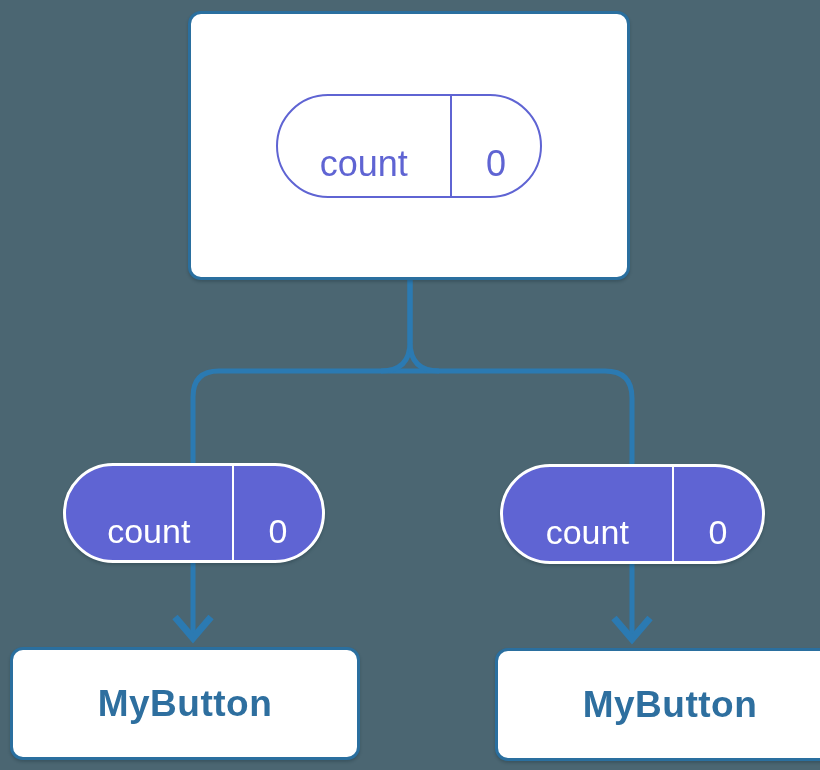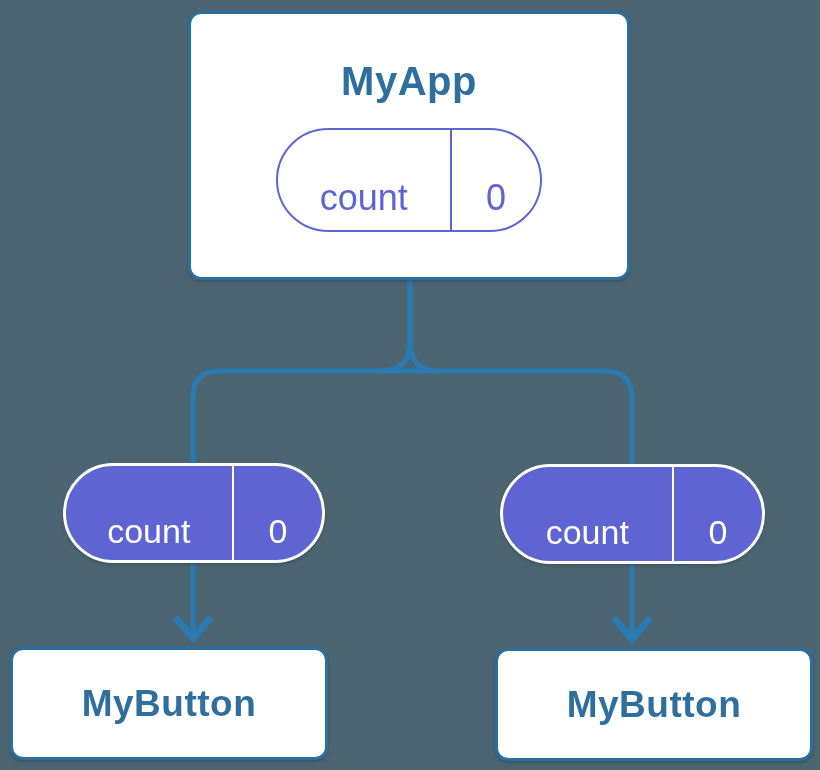--- a/index.html
+++ b/index.html
@@ -54,21 +54,21 @@
     height: 269px;
     gap: 24px;
   }
   .box-title {
     color: var(--c-text-blue, #2e6f9f);
     font-size: 40px;
     font-weight: 600;
     letter-spacing: 0.5px;
   }
   .child-box {
-    width: 318px;
+    width: 350px;
     height: 113px;
     justify-content: center;
   }
   .child-box .box-title {
     font-size: 37px;
   }
   .child-box-left  { left: 10px;  top: 647px; }
   .child-box-right { left: 495px; top: 648px; }
 
   .pill {
@@ -124,21 +124,20 @@
     <path class="connector" d="M 193 464 L 193 397 Q 193 371 219 371 L 605 371 Q 632 371 632 398 L 632 465"></path>
     <path class="connector" d="M 410 279 L 410 342 Q 410 371 381 371"></path>
     <path class="connector" d="M 410 279 L 410 342 Q 410 371 439 371"></path>
     <path class="connector" d="M 193 563 L 193 634"></path>
     <path class="arrowhead" d="M 175 617 L 193 638 L 211 617"></path>
     <path class="connector" d="M 632 564 L 632 635"></path>
     <path class="arrowhead" d="M 614 618 L 632 639 L 650 618"></path>
   </svg>
 
   <div class="box root-box">
-    <div class="box-title">MyApp</div>
     <div class="pill pill-outline">
       <span class="pill-name">count</span>
       <span class="pill-div"></span>
       <span class="pill-val">0</span>
     </div>
   </div>
 
   <div class="pill pill-solid pill-solid-left">
     <span class="pill-name">count</span>
     <span class="pill-div"></span>

